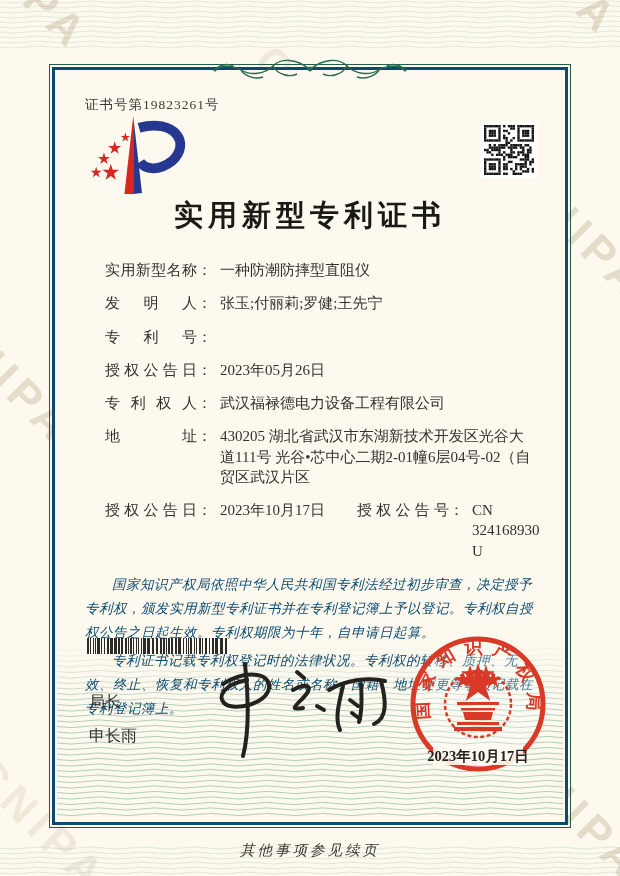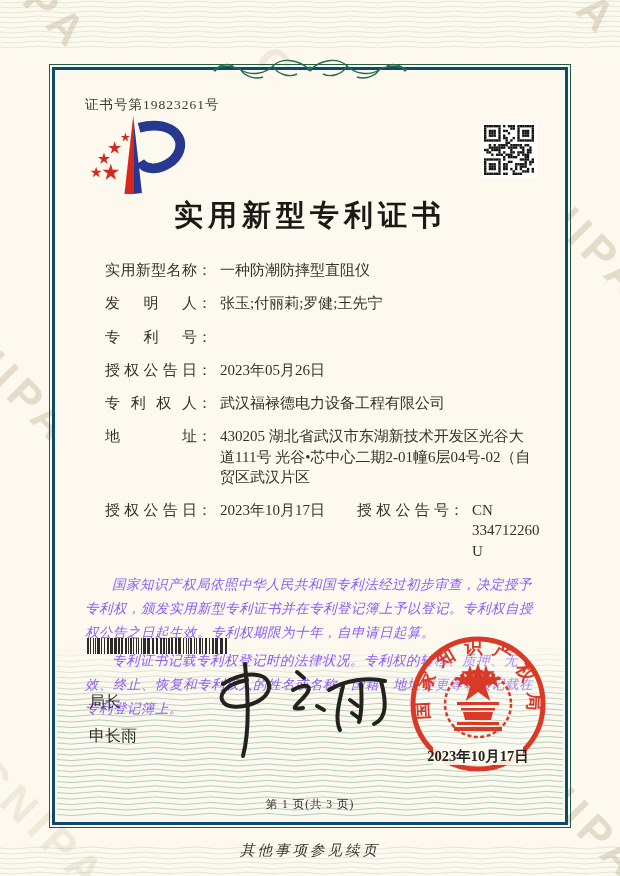--- a/index.html
+++ b/index.html
@@ -39,21 +39,21 @@
   .fields { position:relative; z-index:3; margin-top:24px; font-size:15px; color:#33322c; }
   .row { display:flex; margin-bottom:13px; line-height:1.35; }
   .lab { display:inline-block; width:92px; text-align:justify; text-align-last:justify; flex:none;margin-left:20px; }
   .colon { flex:none; margin-right:8px; }
   .val { max-width:352px; }
   .grant-row { display:flex; margin-bottom:0; }
   .pair { display:flex; }
   .pair1 { width:252px; flex:none; }
 
   .paras { position:relative; z-index:3; margin-top:12px; font-size:13.5px; line-height:1.78;
-           color:#8b5cf6; font-style:italic; }
+           color:#0c4a6e; font-style:italic; }
   .paras p { text-indent:2em; margin-bottom:4px; letter-spacing:.5px; }
 
   .barcode { position:absolute; left:32px; top:568px; z-index:3; }
 
   .officer { position:absolute; left:34px; top:622px; z-index:3; font-size:16px; color:#2e2d28;
              font-family:"Liberation Sans", sans-serif; }
   .officer .name { margin-top:13px; }
   .signature { position:absolute; left:138px; top:588px; z-index:3; }
 
   .seal { position:absolute; right:16px; top:560px; z-index:4; }
@@ -434,21 +434,21 @@
       </div>
       <div class="row grant-row">
         <span class="pair pair1">
           <span class="lab">授权公告日</span>
             <span class="colon">：</span>
           <span class="val">2023年10月17日</span>
         </span>
         <span class="pair">
           <span class="lab">授权公告号</span>
             <span class="colon">：</span>
-          <span class="val">CN 334712260 U</span>
+          <span class="val">CN 324168930 U</span>
         </span>
       </div>
     </div>
 
     <div class="paras">
       <p>国家知识产权局依照中华人民共和国专利法经过初步审查，决定授予专利权，颁发实用新型专利证书并在专利登记簿上予以登记。专利权自授权公告之日起生效。专利权期限为十年，自申请日起算。</p>
       <p>专利证书记载专利权登记时的法律状况。专利权的转移、质押、无效、终止、恢复和专利权人的姓名或名称、国籍、地址变更等事项记载在专利登记簿上。</p>
     </div>
 
     <svg class="barcode" id="barcodeSvg" width="142" height="16">
@@ -538,17 +538,16 @@
         <path d="M50,72 h42 v3 h-42 z" stroke="none"></path>
         <path d="M54,78 h34 v2.5 h-34 z" stroke="none"></path>
         <path d="M56,82 l2,8 h26 l2,-8 z" stroke="none"></path>
         <path d="M50,92 h42 v3 h-42 z" stroke="none"></path>
         <path d="M47,97 h48 v4 h-48 z" stroke="none"></path>
       </g>
       <rect x="26" y="116" width="90" height="19" fill="#fdf9ee" opacity="0.9"></rect>
       <text x="71" y="131" text-anchor="middle" font-size="14.5" font-weight="bold" fill="#23221e" font-family="Liberation Serif, serif">2023年10月17日</text>
     </svg>
 
-    <div class="page-num">第 1 页(共 3 页)</div>
   </div>
 
   <div class="footer-note">其他事项参见续页</div>
 </div>
 
 </body></html>

